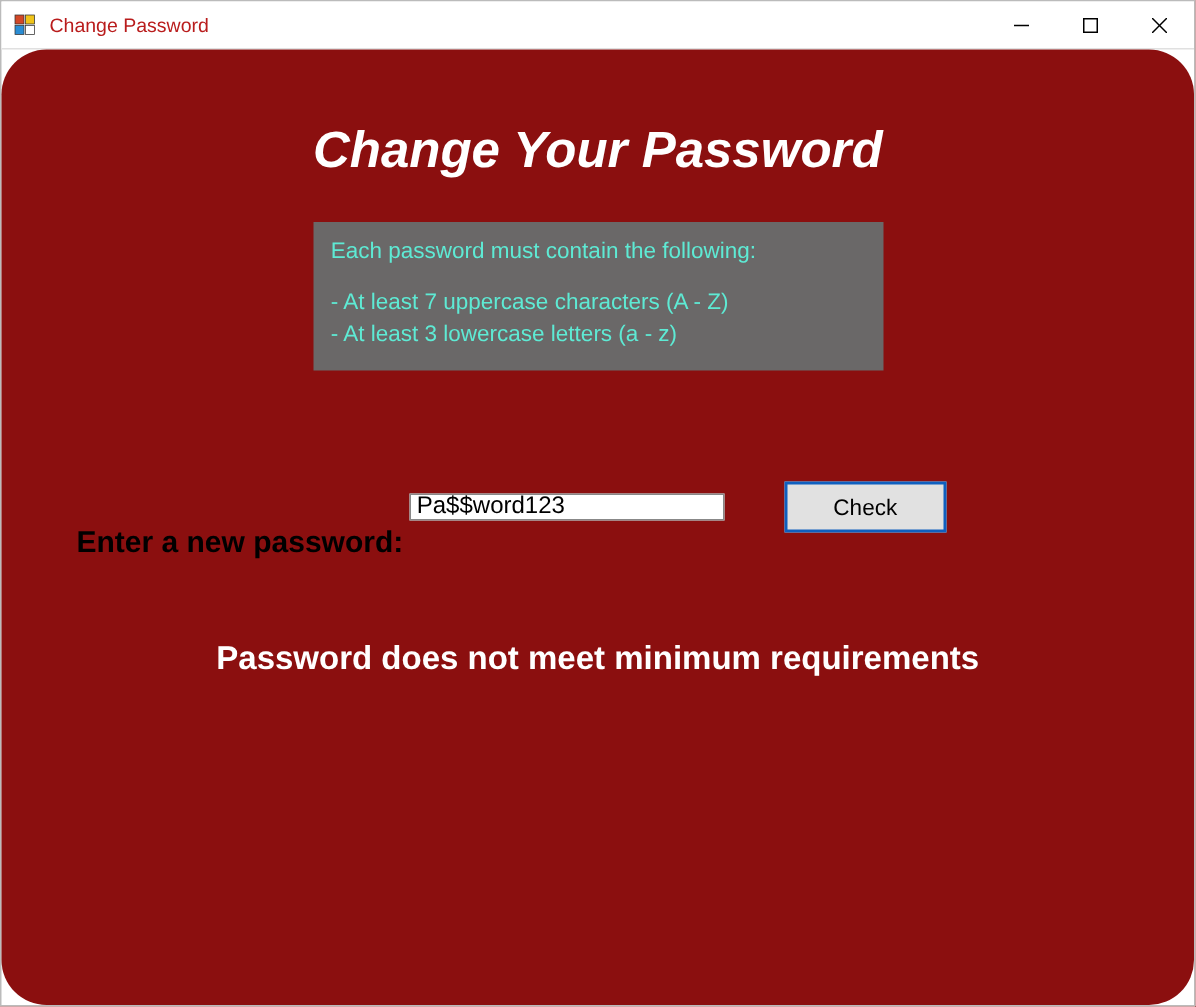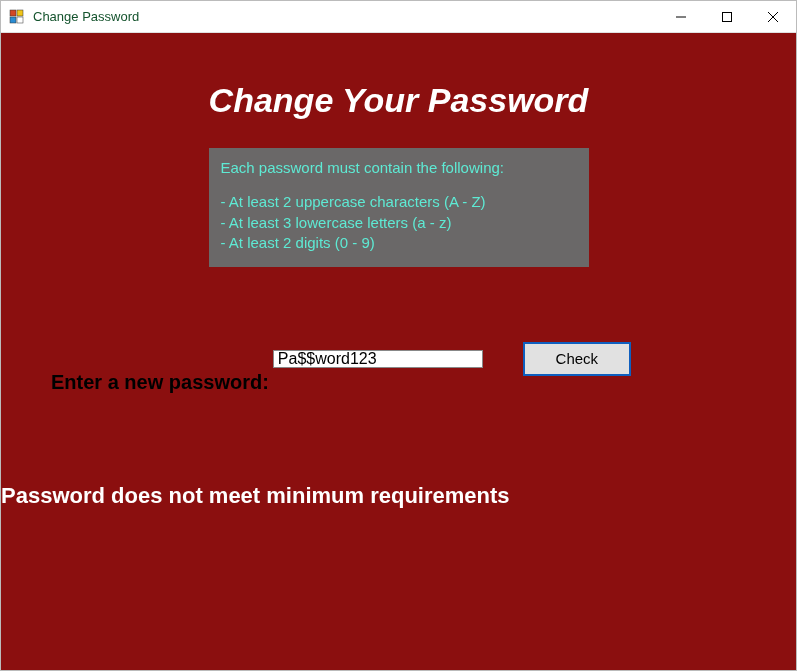--- a/index.html
+++ b/index.html
@@ -29,38 +29,39 @@
     border-bottom: 1px solid #e0e0e0;
   }
   .app-icon {
     width: 16px;
     height: 16px;
     margin-right: 8px;
     display: inline-block;
   }
   .titlebar-title {
     font-size: 13px;
-    color: #14532d;
+    color: #b91c1c;
     flex: 0 0 auto;
   }
   .titlebar-spacer { flex: 1; }
   .titlebar-btn {
     width: 46px;
     height: 32px;
     display: flex;
     align-items: center;
     justify-content: center;
     color: #000;
   }
   .titlebar-btn svg { stroke: #000; }
   .client {
     flex: 1;
     background: #8b0f0f;
     position: relative;
     padding: 0;
+    border-radius: 30px;
   }
   .heading {
     text-align: center;
     color: #fff;
     font-style: italic;
     font-weight: 700;
     font-size: 34px;
     margin-top: 48px;
   }
   .rules-box {
@@ -100,21 +101,22 @@
     margin-left: 36px;
     width: 108px;
     height: 34px;
     background: #e1e1e1;
     border: 2px solid #0f5fbf;
     font-size: 15px;
     font-family: "Segoe UI", Tahoma, sans-serif;
     cursor: pointer;
   }
   .status-msg {
-    margin-top: 89px;
+    margin-top: 52px;
+    text-align: center;
     color: #fff;
     font-weight: 700;
     font-size: 22px;
   }
 </style>
 </head>
 <body>
 
 <div class="window">
 
@@ -146,23 +148,22 @@
         </svg>
     </div>
   </div>
 
   <div class="client">
 
     <div class="heading">Change Your Password</div>
 
     <div class="rules-box">
       <div class="rules-intro">Each password must contain the following:</div>
-      <div class="rules-line">- At least 2 uppercase characters (A - Z)</div>
+      <div class="rules-line">- At least 7 uppercase characters (A - Z)</div>
       <div class="rules-line">- At least 3 lowercase letters (a - z)</div>
-      <div class="rules-line">- At least 2 digits (0 - 9)</div>
     </div>
 
     <div class="form-row">
       <span class="form-label">Enter a new password:</span>
       <input class="pw-input" type="text" value="Pa$$word123" style="">
       <button class="check-btn">Check</button>
     </div>
 
     <div class="status-msg">Password does not meet minimum requirements</div>
 

